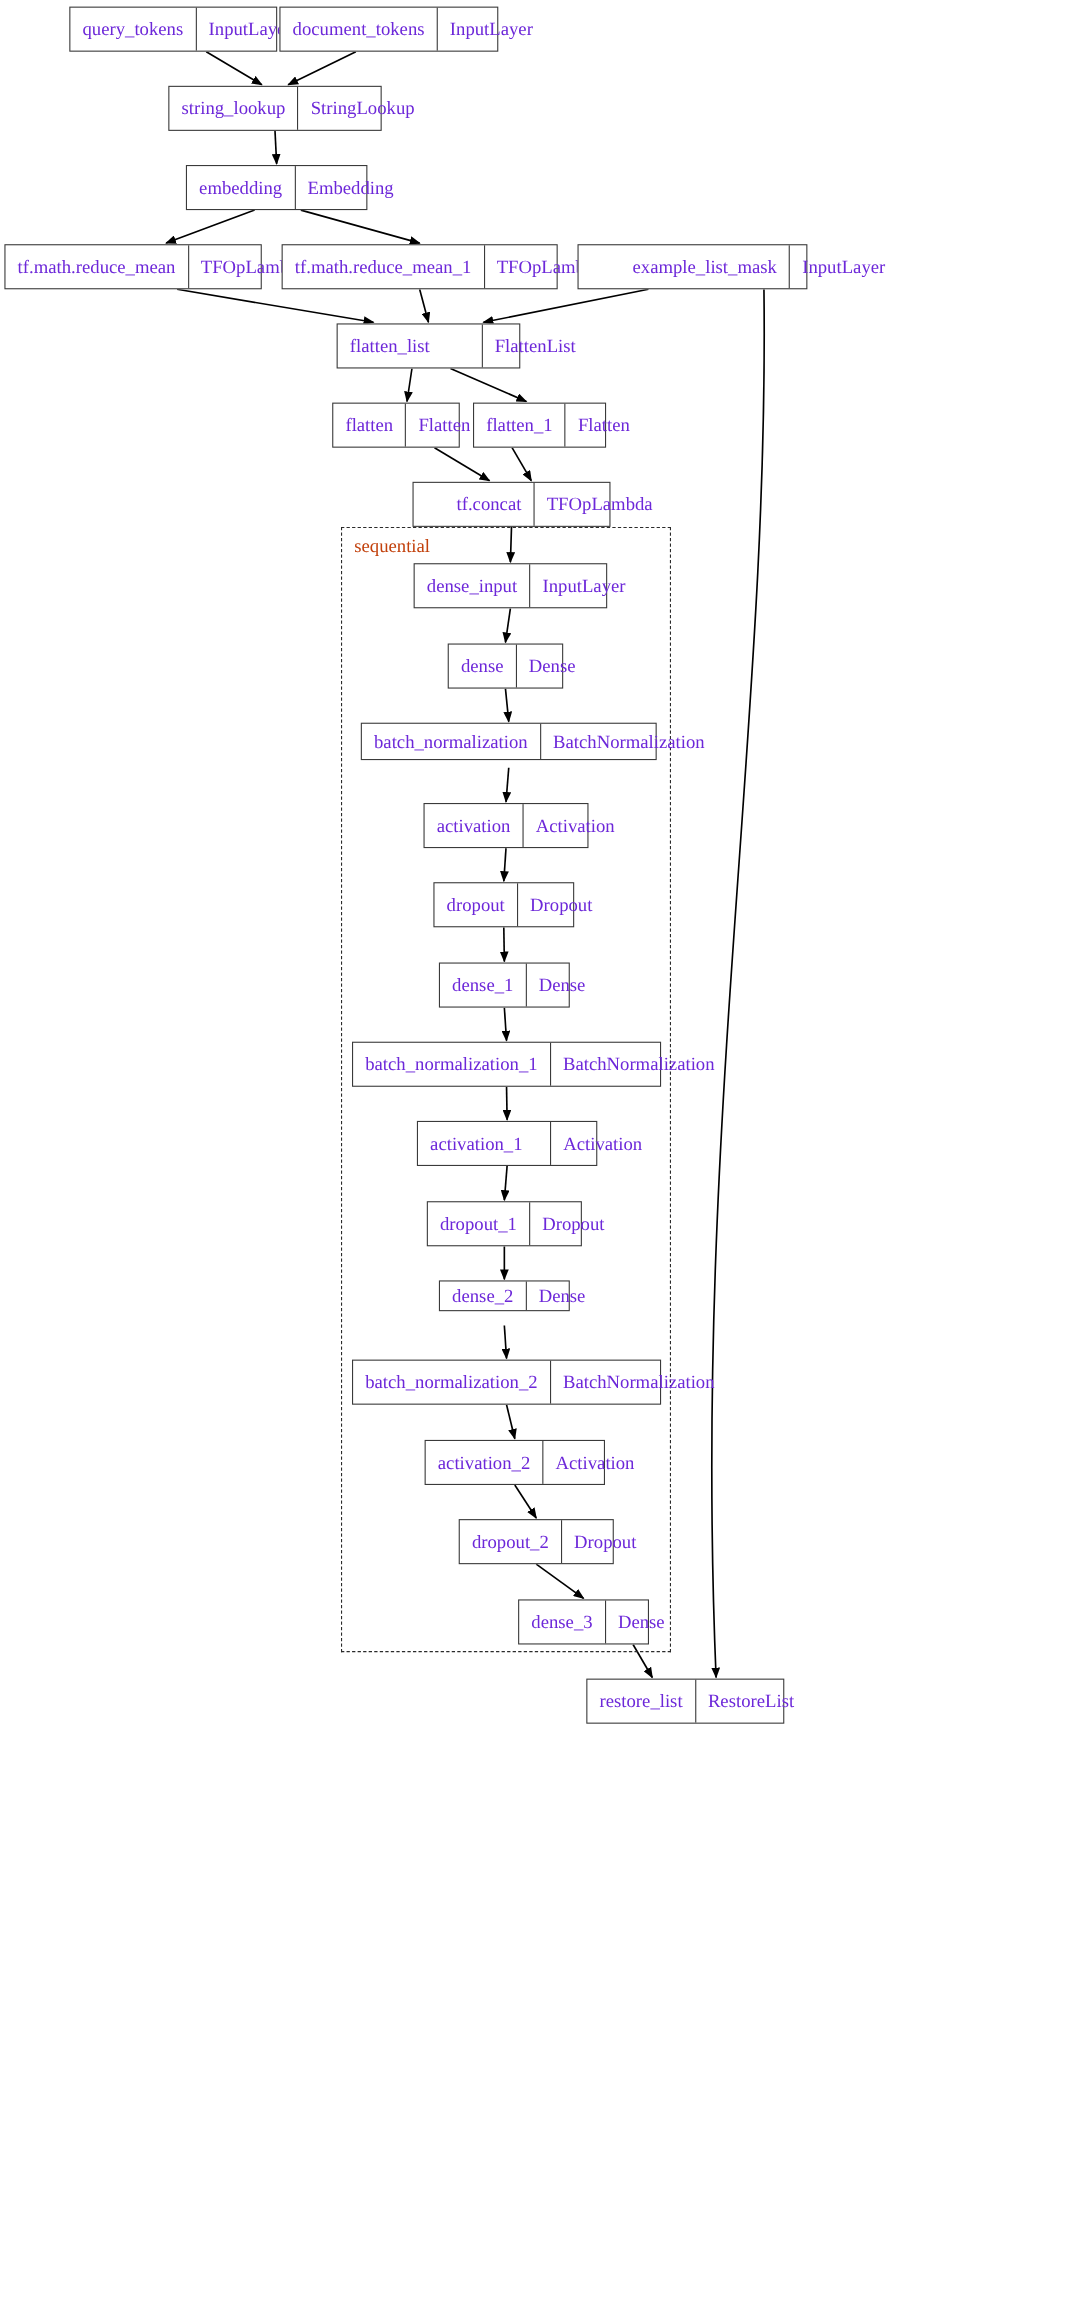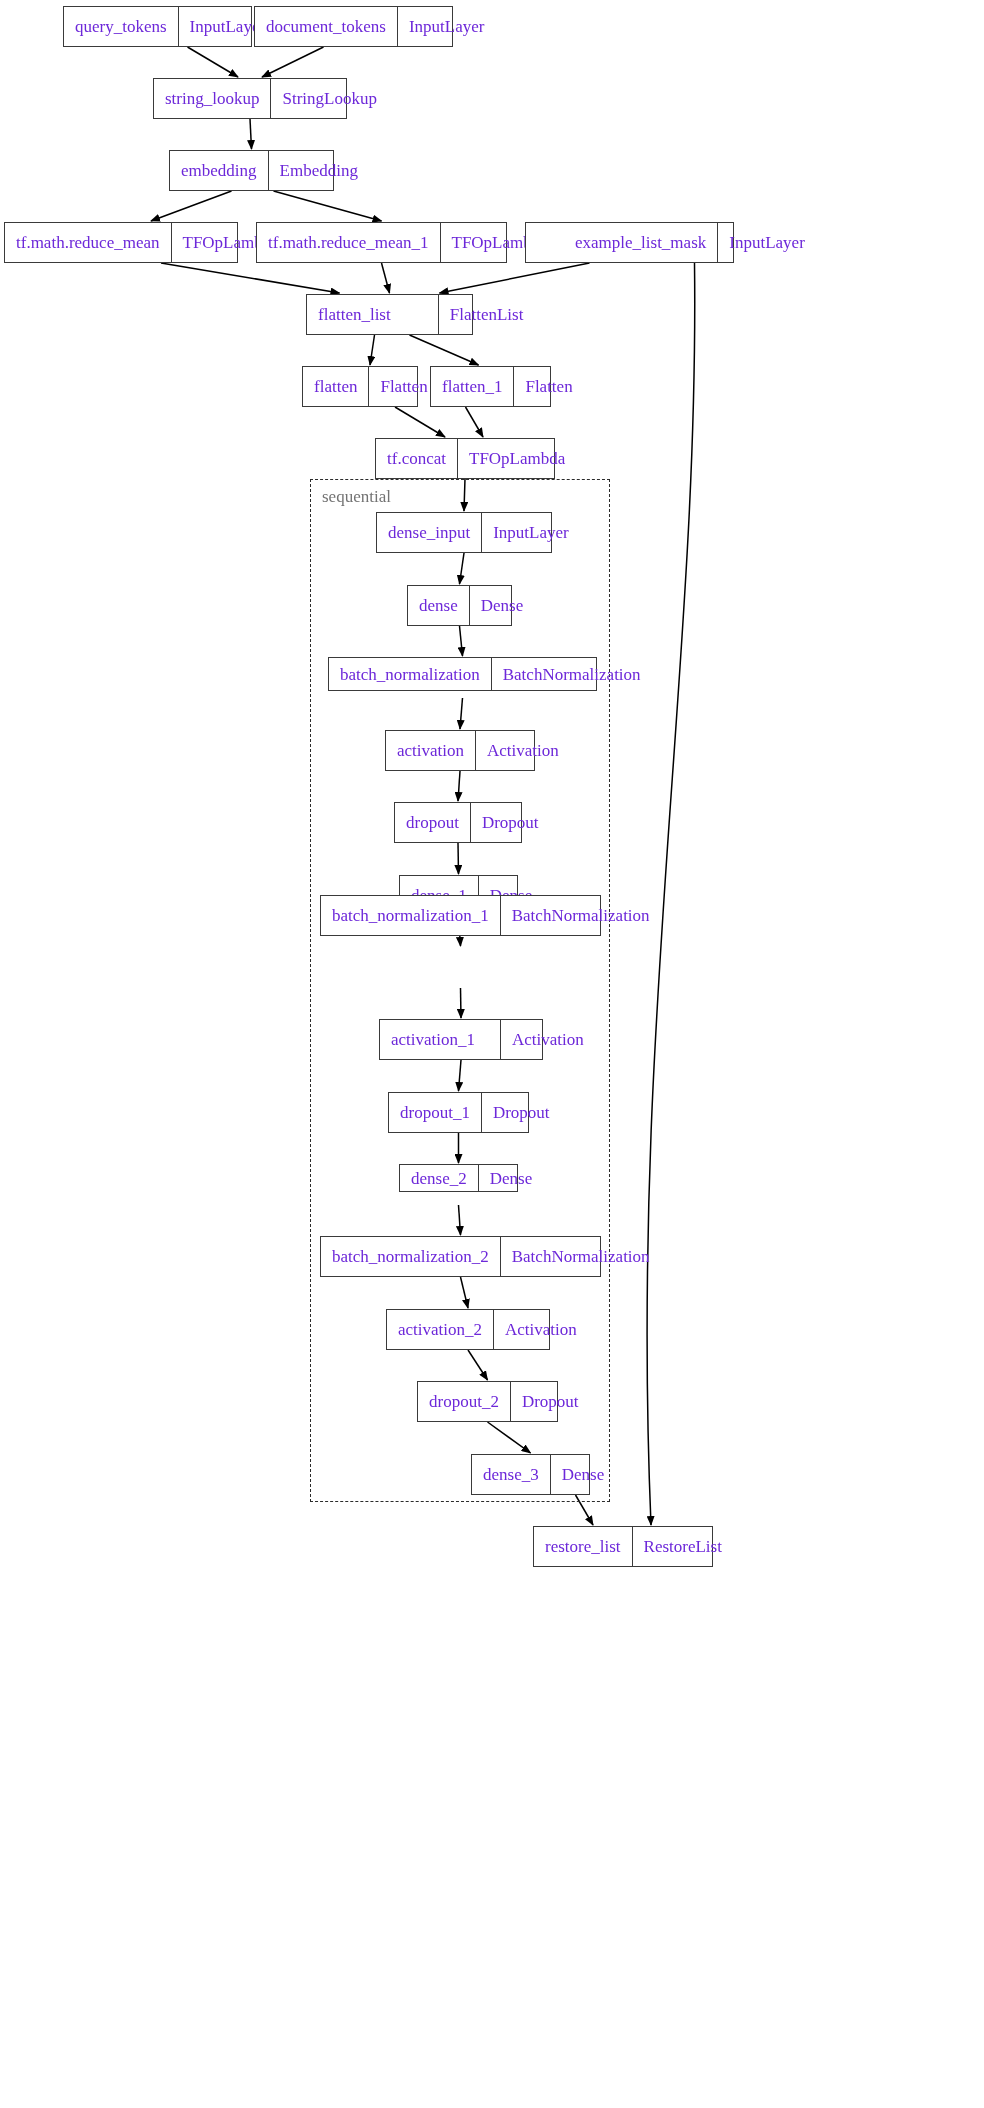--- a/index.html
+++ b/index.html
@@ -31,21 +31,21 @@
   .node .cell.type{border-left:1.4px solid #3a3a3a;}
   .cluster{
     position:absolute;
     border:1.6px dashed #2b2b2b;
     box-sizing:border-box;
     background:transparent;
   }
   .cluster-label{
     position:absolute;
     font-size:17px;
-    color:#737373;
+    color:#c2410c;
     line-height:1;
   }
 </style>
 </head>
 <body>
 
 <div id="canvas">
   <svg class="edges" xmlns="http://www.w3.org/2000/svg">
     <defs>
       <marker id="arrowhead" markerWidth="10" markerHeight="8" refX="9" refY="4" orient="auto" markerUnits="userSpaceOnUse">
@@ -121,21 +121,21 @@
         <div class="cell type">FlattenList</div>
       </div>
       <div class="node" style="left: 302px; top: 366px; width: 116px; height: 41px;">
         <div class="cell name">flatten</div>
         <div class="cell type">Flatten</div>
       </div>
       <div class="node" style="left: 430px; top: 366px; width: 121px; height: 41px;">
         <div class="cell name">flatten_1</div>
         <div class="cell type">Flatten</div>
       </div>
-      <div class="node" style="left: 375px; top: 438px; width: 180px; height: 41px;">
+      <div class="node" style="left: 375px; top: 438px; width: 180px; height: 41px; padding-left: 28px;">
         <div class="cell name">tf.concat</div>
         <div class="cell type">TFOpLambda</div>
       </div>
       <div class="node" style="left: 376px; top: 512px; width: 176px; height: 41px;">
         <div class="cell name">dense_input</div>
         <div class="cell type">InputLayer</div>
       </div>
       <div class="node" style="left: 407px; top: 585px; width: 105px; height: 41px;">
         <div class="cell name">dense</div>
         <div class="cell type">Dense</div>
@@ -149,21 +149,21 @@
         <div class="cell type">Activation</div>
       </div>
       <div class="node" style="left: 394px; top: 802px; width: 128px; height: 41px;">
         <div class="cell name">dropout</div>
         <div class="cell type">Dropout</div>
       </div>
       <div class="node" style="left: 399px; top: 875px; width: 119px; height: 41px;">
         <div class="cell name">dense_1</div>
         <div class="cell type">Dense</div>
       </div>
-      <div class="node" style="left: 320px; top: 895px; width: 281px; height: 41px;">
+      <div class="node" style="left: 320px; top: 947px; width: 281px; height: 41px;">
         <div class="cell name">batch_normalization_1</div>
         <div class="cell type">BatchNormalization</div>
       </div>
       <div class="node" style="left: 379px; top: 1019px; width: 164px; height: 41px; gap: 14px;">
         <div class="cell name">activation_1</div>
         <div class="cell type">Activation</div>
       </div>
       <div class="node" style="left: 388px; top: 1092px; width: 141px; height: 41px;">
         <div class="cell name">dropout_1</div>
         <div class="cell type">Dropout</div>

